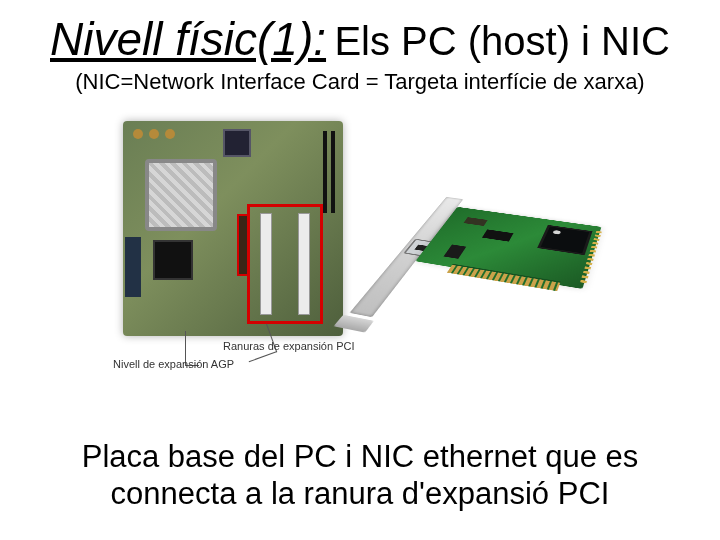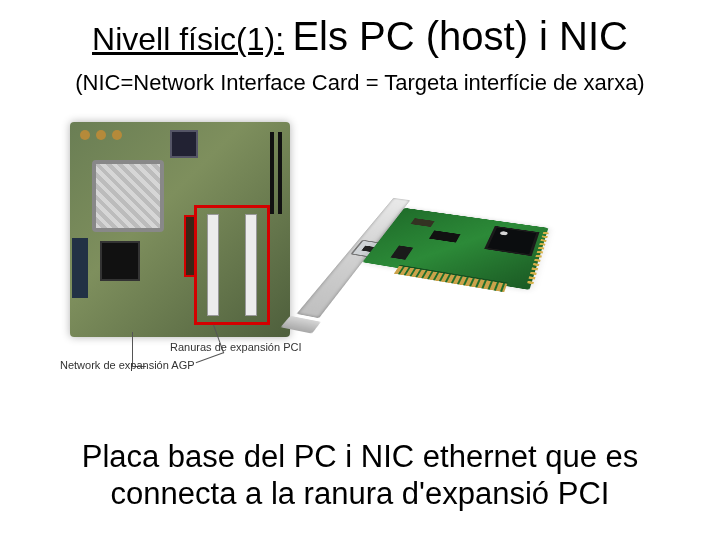--- a/index.html
+++ b/index.html
@@ -12,30 +12,31 @@
     position: relative;
     overflow: hidden;
   }
   .title {
     width: 100%;
     text-align: center;
     padding-top: 14px;
     font-size: 30px;
     line-height: 1.1;
   }
-  .title-main { font-size: 32px; text-decoration: underline; }
+  .title-main { font-size: 46px; text-decoration: underline; font-style: italic; }
   .title-sub { font-size: 40px; }
   .subtitle {
     width: 100%;
     text-align: center;
     font-size: 22px;
-    margin-top: 12px;
+    margin-top: 4px;
   }
   .images {
     display: flex;
+    justify-content: center;
     gap: 24px;
     width: 100%;
     margin-top: 26px;
     padding: 0 40px;
   }
   .img-left {
     width: 280px;
     height: 280px;
     display: flex;
     flex-direction: column;
@@ -222,21 +223,21 @@
         <div class="dimm dimm2"></div>
       <div class="ioblock"></div>
       <div class="chipset"></div>
       <div class="agp-box"></div>
       <div class="exp-box"></div>
     </div>
     <div class="lead-pci"></div>
     <div class="lead-agp"></div>
     <div class="callout">
       <span class="c-pci">Ranuras de expansión PCI</span>
-      <span class="c-agp">Network de expansión AGP</span>
+      <span class="c-agp">Nivell de expansión AGP</span>
     </div>
   </div>
 
   <div class="img-right" aria-label="nic-card-photo">
     <div class="nic-wrap">
       <div class="bracket"></div>
       <div class="rj45"></div>
       <div class="pcb">
         <div class="nic-chip"></div>
         <div class="nic-smd1"></div>

